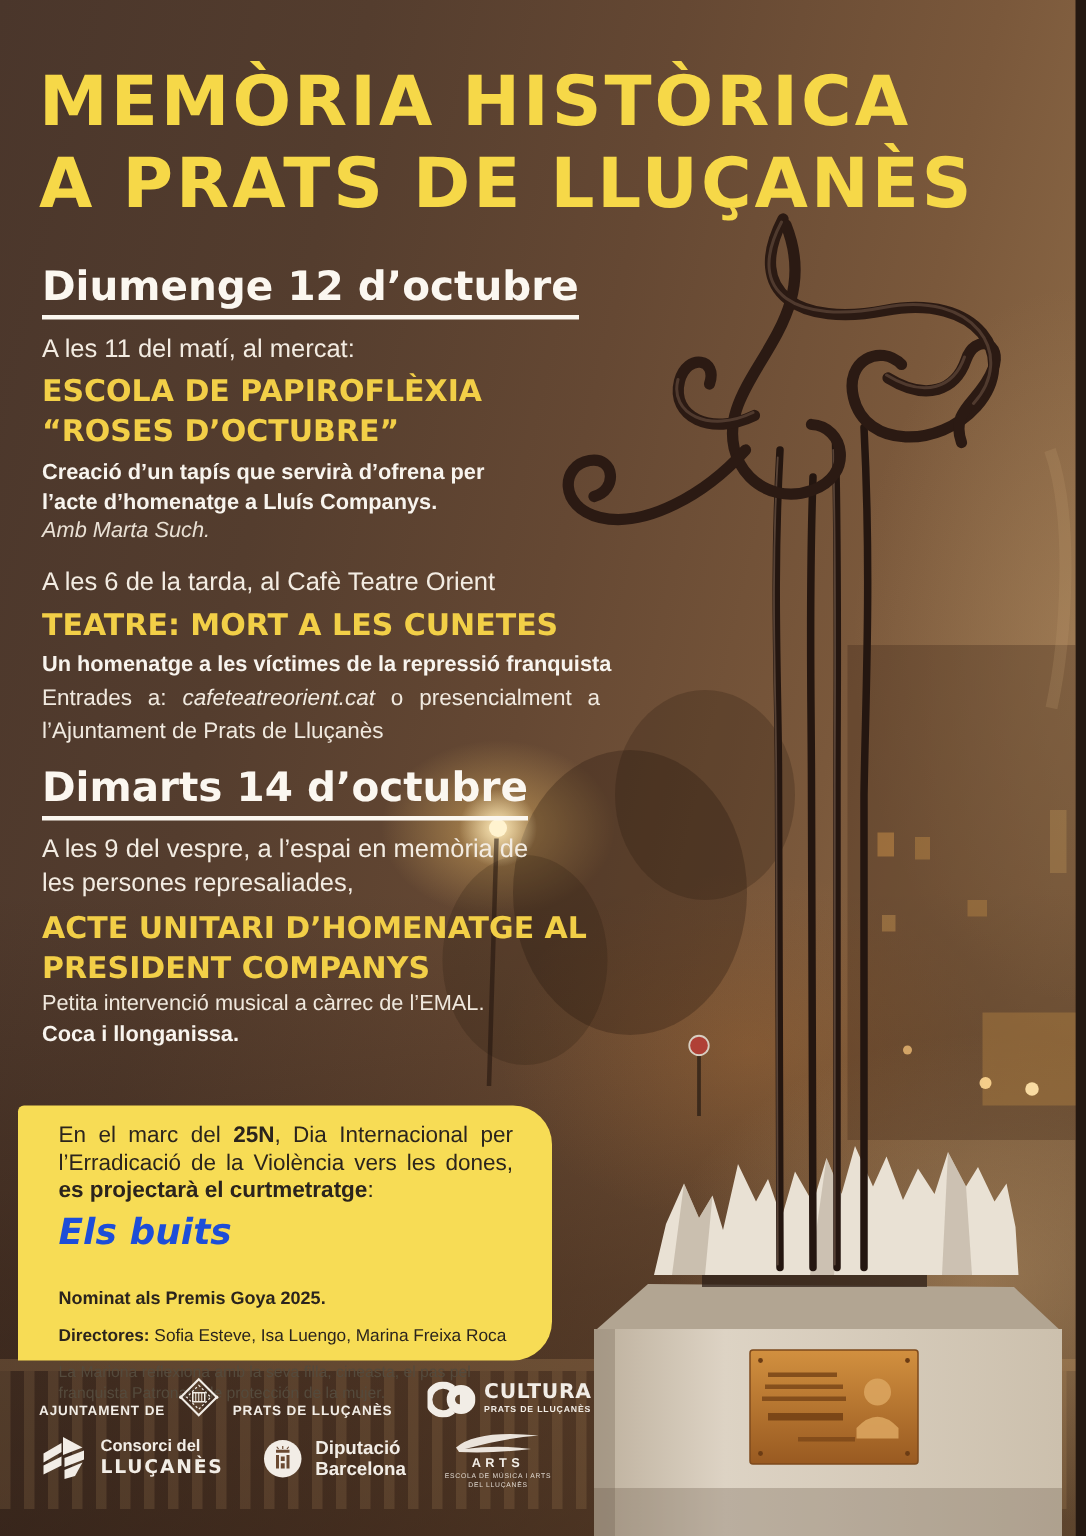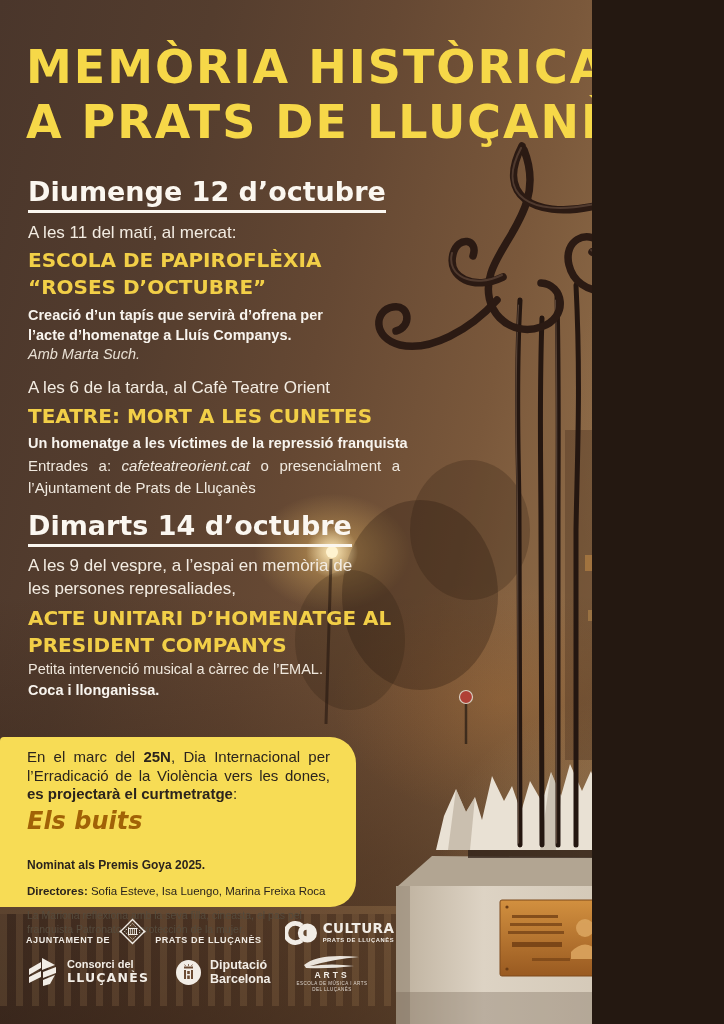--- a/index.html
+++ b/index.html
@@ -1,17 +1,17 @@
 <!DOCTYPE html>
 <html><head>
 <meta charset="utf-8">
 <style>
   html,body{margin:0;padding:0;background:#241811;}
   .poster{
-    position:relative;width:592px;height:1024px;overflow:hidden;
+    position:relative;width:717px;height:1024px;overflow:hidden;
     font-family:"Liberation Sans",sans-serif;color:#f7f2ea;
     background:
       radial-gradient(120px 90px at 332px 552px, rgba(255,205,110,.5), rgba(255,205,110,0) 65%),
       radial-gradient(300px 230px at 655px 855px, rgba(218,178,126,.38), rgba(218,178,126,0) 72%),
       radial-gradient(240px 170px at 500px 700px, rgba(220,135,55,.20), rgba(220,135,55,0) 70%),
       radial-gradient(200px 320px at 718px 430px, rgba(205,168,120,.25), rgba(205,168,120,0) 75%),
       linear-gradient(180deg, rgba(24,10,5,0) 58%, rgba(26,12,6,.34) 84%, rgba(22,10,5,.45) 100%),
       linear-gradient(103deg, #4a362b 0%, #543d2e 26%, #654833 48%, #7a583b 70%, #8f6c48 88%, #97744e 100%);
   }
   .scene{position:absolute;left:0;top:0;width:724px;height:1024px;}
@@ -25,26 +25,26 @@
                color:#fbf7f0;border-bottom:3px solid #fbf7f0;padding-bottom:3px;display:inline-block;}
   .time-line{font-size:17px;line-height:23px;color:#f3ece2;font-weight:400;}
   .event-title{font-family:"DejaVu Sans",sans-serif;font-weight:800;font-size:20px;line-height:27px;color:#f2cf47;}
   .detail-bold{font-size:14.5px;line-height:19.5px;font-weight:700;color:#f8f4ee;}
   .detail-reg{font-size:14.5px;line-height:19.5px;font-weight:400;color:#efe7dc;}
   .detail-ital{font-size:14.5px;line-height:19.5px;font-style:italic;color:#e9e0d4;}
 
   .tickets{font-size:15px;line-height:21.5px;color:#f0e9df;width:372px;text-align:justify;}
   .tickets i{font-style:italic;}
 
-  .film-box{left:0;top:737px;width:356px;height:170px;background:#f7dc55;
+  .film-box{left:12px;top:737px;width:356px;height:170px;background:#f7dc55;
             border-radius:4px 26px 26px 0;padding:11px 26px 0 27px;box-sizing:border-box;color:#2b241d;}
   .film-intro{font-size:15px;line-height:18.5px;text-align:justify;color:#2b241d;}
   .film-intro b{font-weight:800;}
   .film-title{font-family:"DejaVu Sans",sans-serif;font-weight:800;font-style:italic;
-              font-size:24px;line-height:26px;margin-top:4px;color:#a16207;}
+              font-size:24px;line-height:26px;margin-top:4px;color:#1d4ed8;}
   .film-nom{font-size:12px;font-weight:800;margin-top:7px;line-height:14px;}
   .film-dir{font-size:11.5px;margin-top:1px;line-height:14px;}
   .film-dir b{font-weight:800;}
   .film-tag{font-size:12px;font-weight:800;margin-top:6px;line-height:14px;}
   .film-syn{font-size:10.5px;line-height:13.5px;margin-top:1px;color:#544a3c;width:302px;}
 
   .logo-row{position:absolute;display:flex;align-items:center;color:#f2ede6;}
   .row1{left:26px;top:917px;gap:9px;height:28px;align-items:flex-end;}
   .row2{left:26px;top:949px;gap:26px;height:46px;}
   .aj-txt{font-size:9px;letter-spacing:.6px;font-weight:600;white-space:nowrap;}

